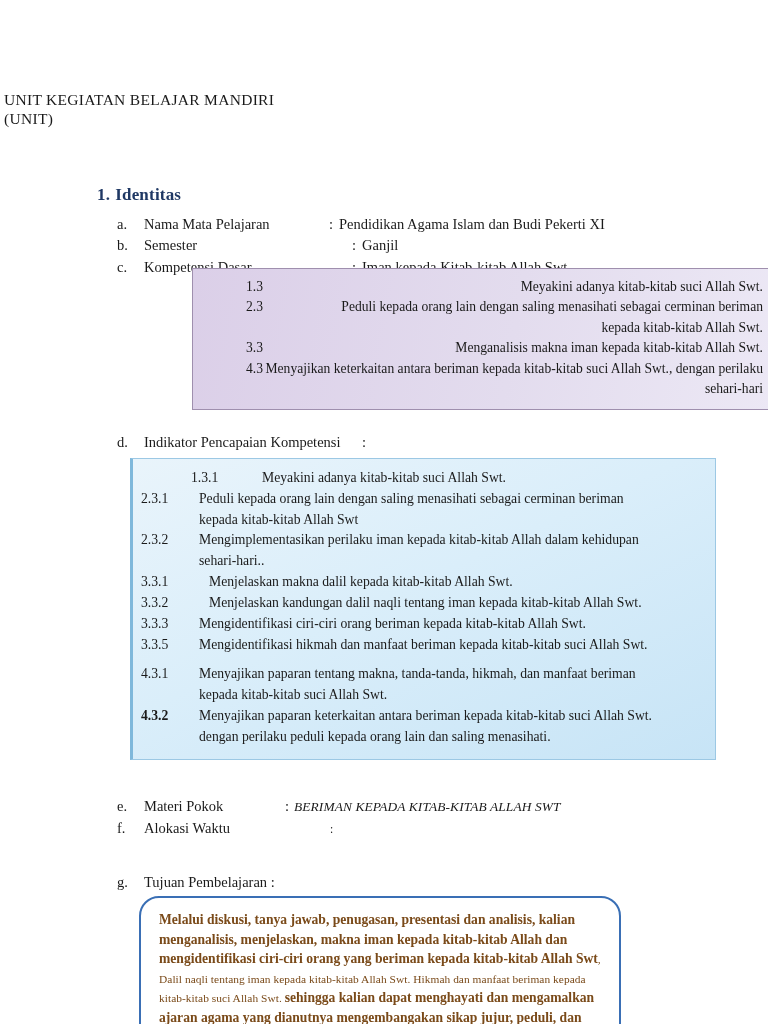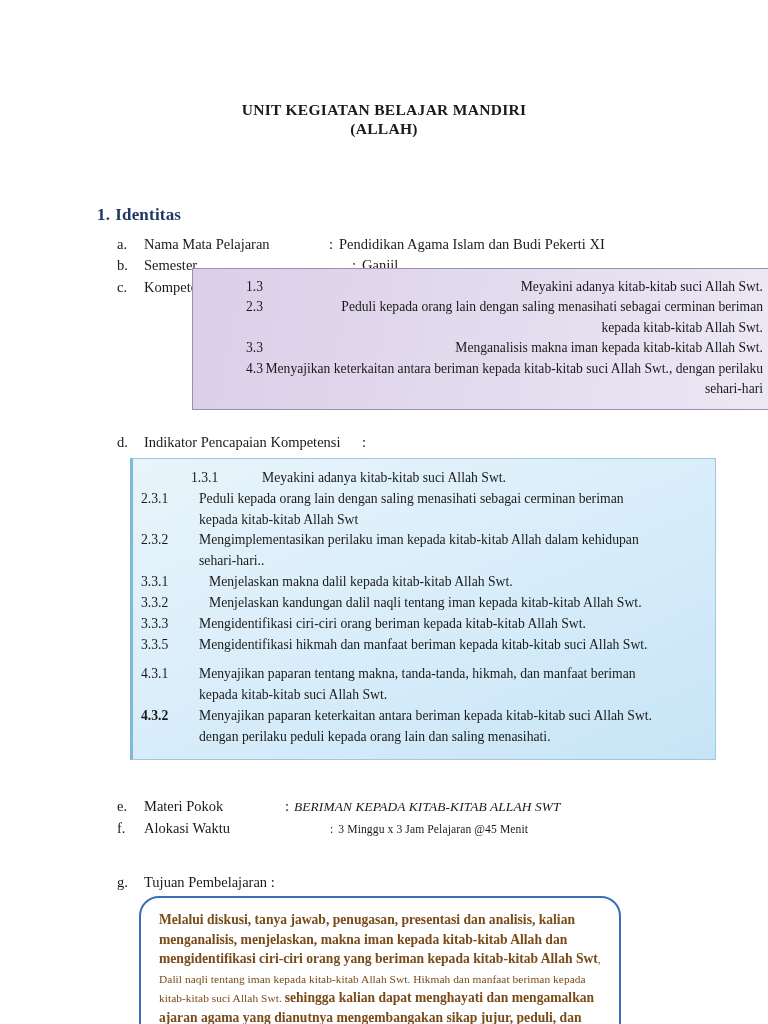--- a/index.html
+++ b/index.html
@@ -17,26 +17,25 @@
   }
 
   .page {
     position: absolute;
     inset: 0;
     padding: 0;
   }
 
   
   .doc-title {
-    text-align: center;
-    font-weight: bold;
+    font-weight: normal;
     font-size: 15.5px;
     letter-spacing: 0.3px;
     line-height: 1.25;
-    margin: 14px;
+    margin: 4px;
     padding-top: 86px;
   }
   .doc-title .line2 { display: block; }
 
   
   .section-heading {
     color: #1f3864;
     font-weight: bold;
     font-size: 17px;
     margin: 0;
@@ -192,21 +191,21 @@
     letter-spacing: 0.05px;
   }
 </style>
 </head>
 <body>
 
 <div class="page">
 
   <div class="doc-title">
     <span>UNIT KEGIATAN BELAJAR MANDIRI</span>
-    <span class="line2">(ALLAH)</span>
+    <span class="line2">(UNIT)</span>
   </div>
 
   <div class="section-heading">
     <span class="num">1.</span><span>Identitas</span>
   </div>
 
   <div class="ident-list">
     <div class="ident-row r-a">
       <span class="mark">a.</span>
       <span class="label">Nama Mata Pelajaran</span>
@@ -296,21 +295,20 @@
     <div class="ef-row r-e">
       <span class="mark">e.</span>
       <span class="label">Materi Pokok</span>
       <span class="sep">:</span>
       <span class="val-italic">BERIMAN KEPADA KITAB-KITAB ALLAH SWT</span>
     </div>
     <div class="ef-row r-f">
       <span class="mark">f.</span>
       <span class="label">Alokasi Waktu</span>
       <span class="sep val-small">:</span>
-      <span class="val-small">3 Minggu x 3 Jam Pelajaran @45 Menit</span>
     </div>
   </div>
 
   <div class="tujuan-label">
     <span class="mark">g.</span>
     <span class="label">Tujuan Pembelajaran</span>
     <span>&nbsp;</span>
     <span>:</span>
   </div>
 

